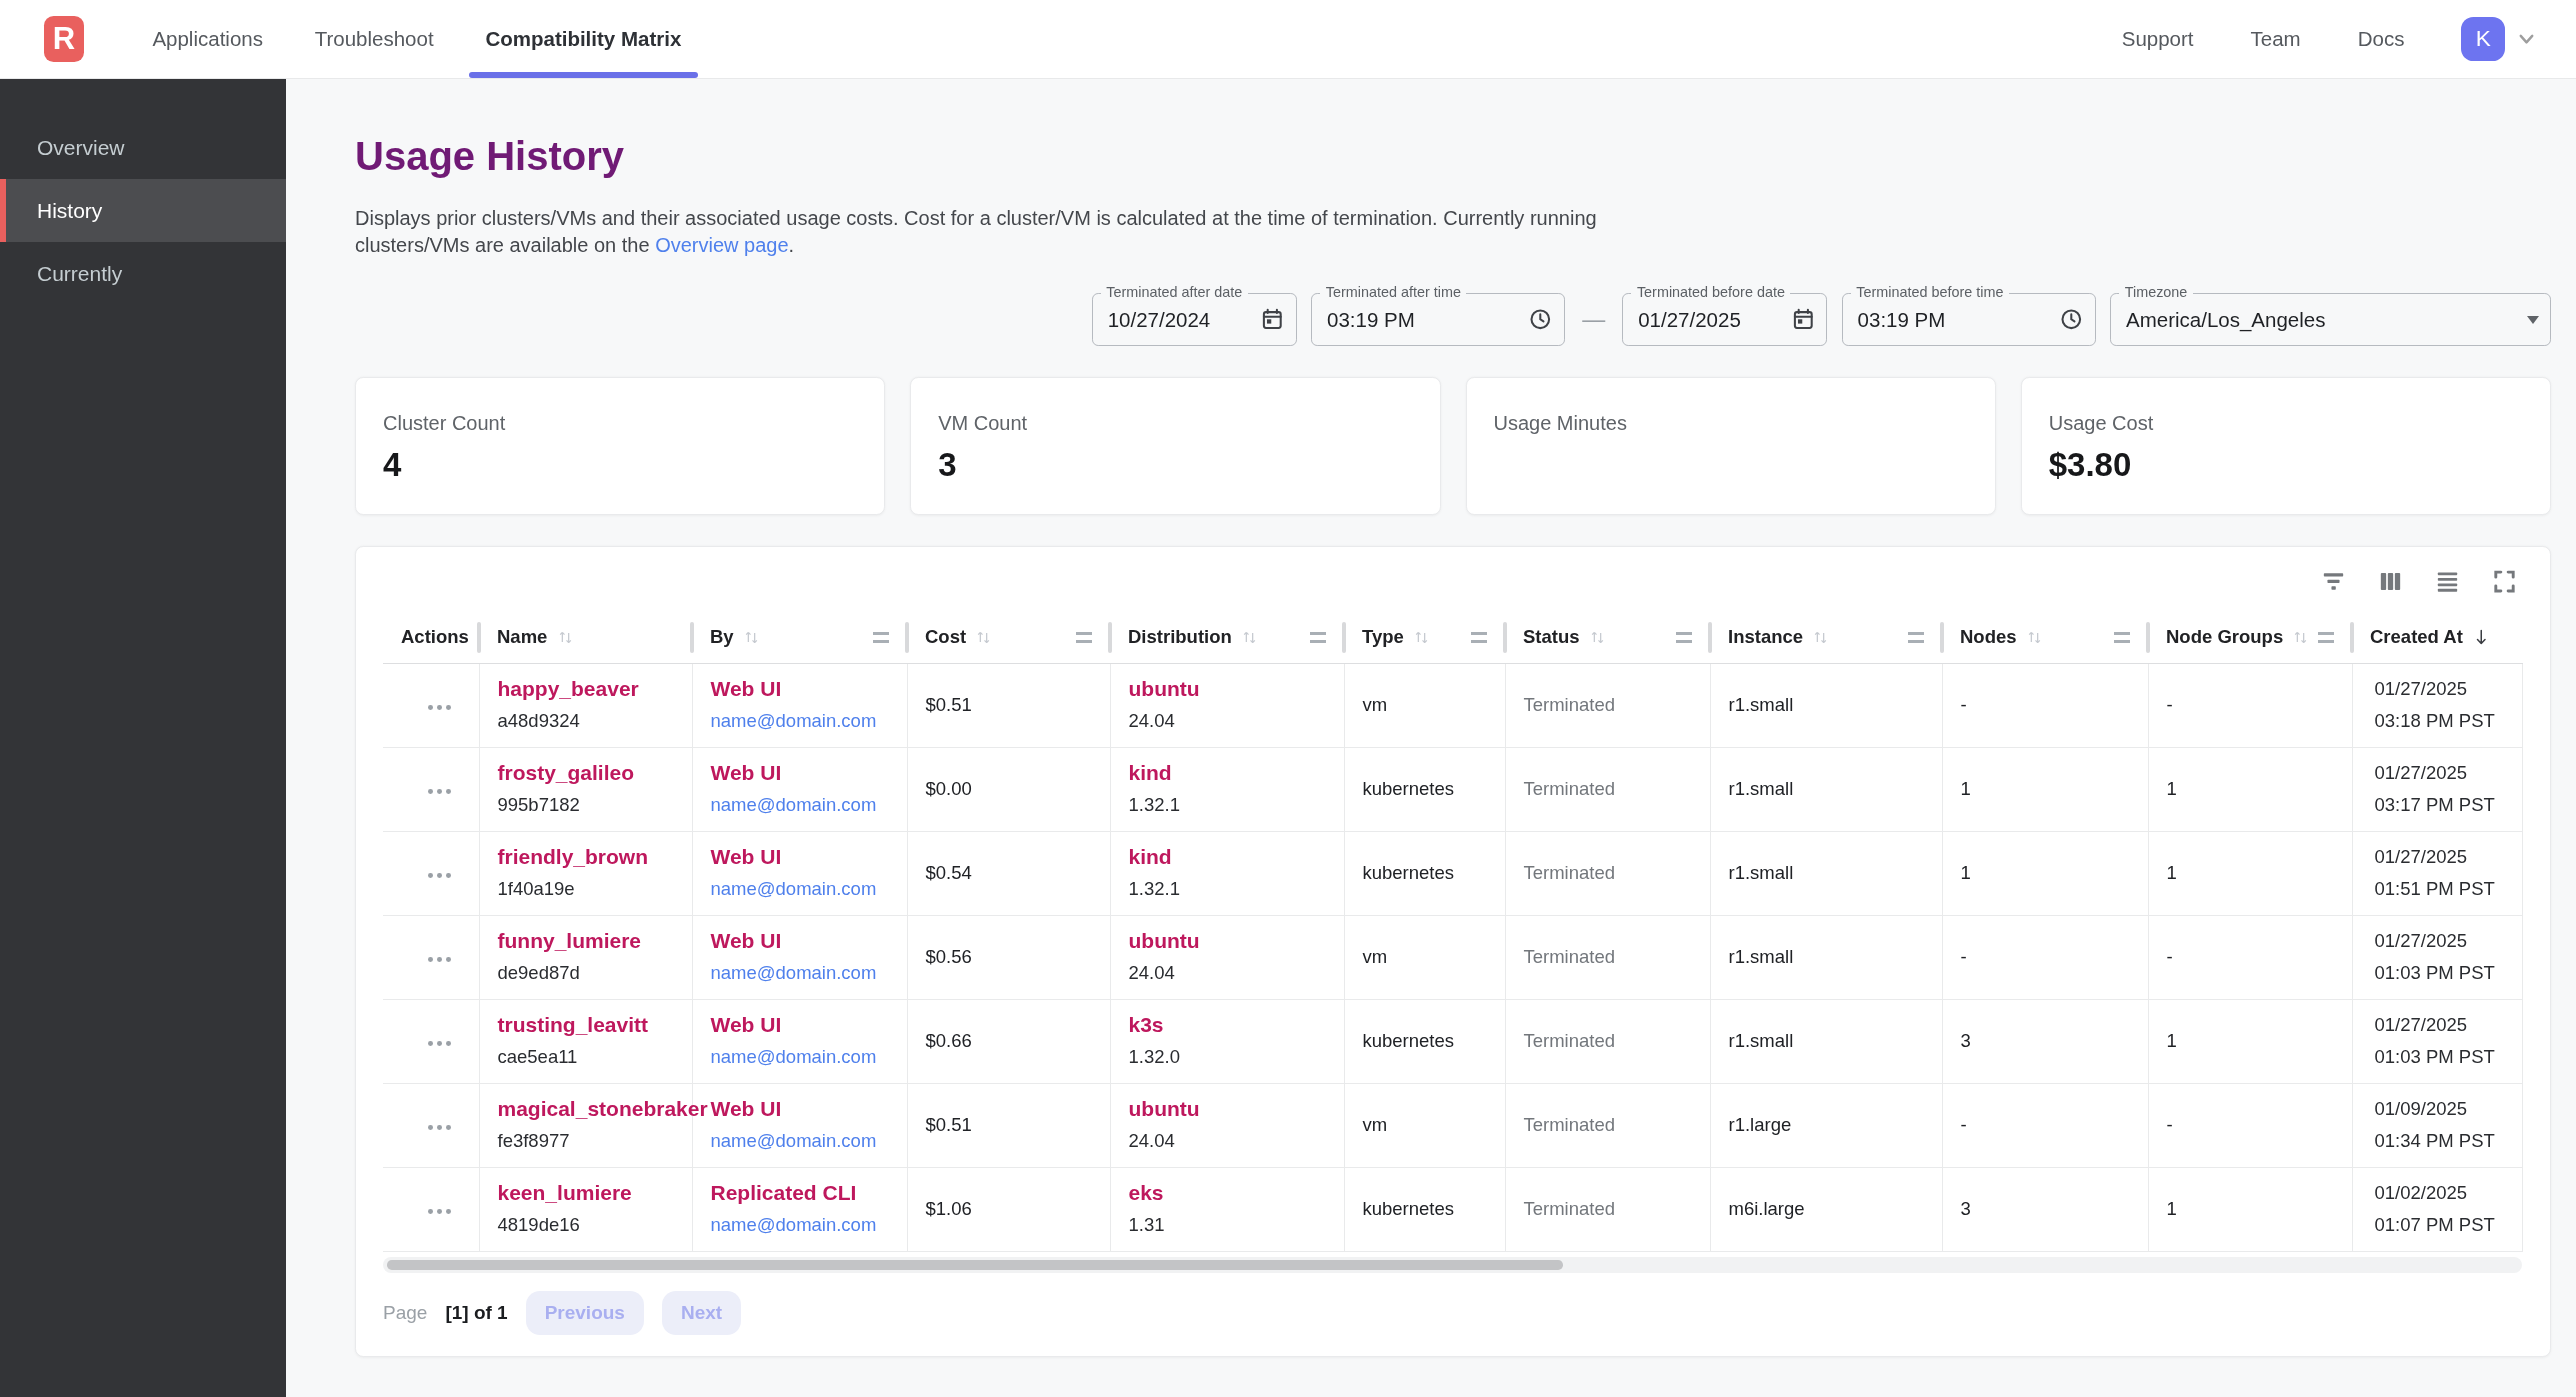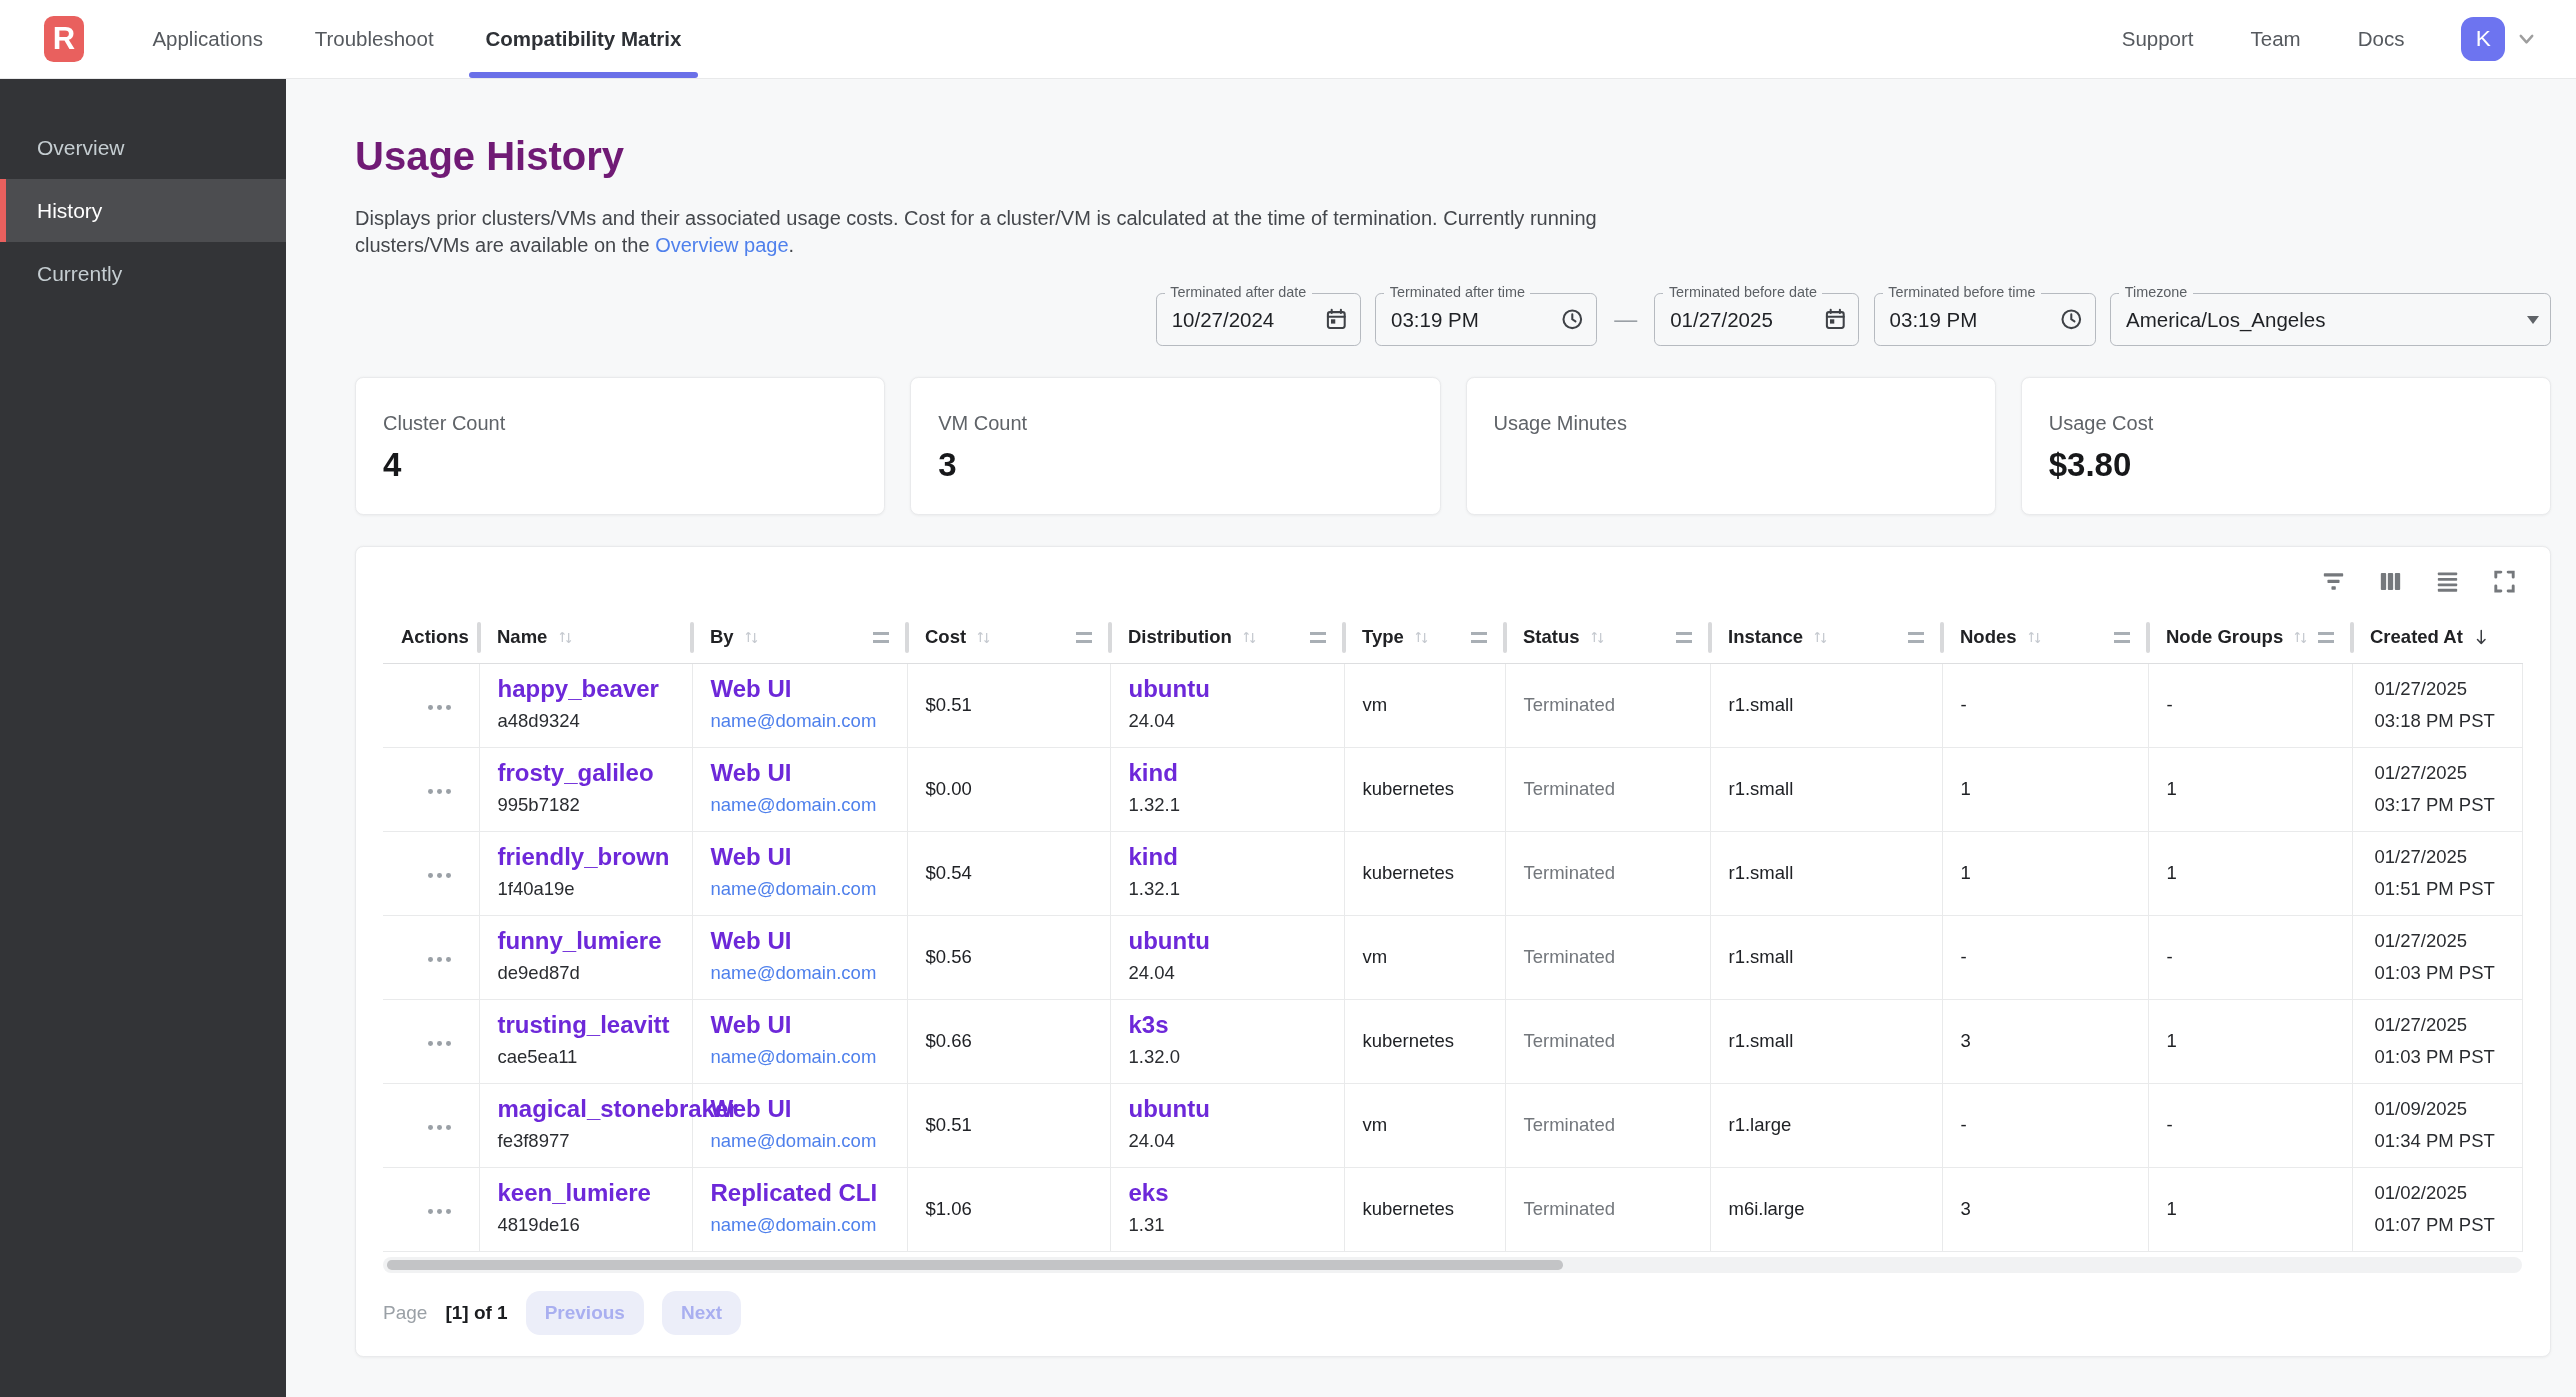--- a/index.html
+++ b/index.html
@@ -67,21 +67,21 @@
     position: relative; height: 53px; border: 1.4px solid #b6bac0; border-radius: 6.2px;
     display: flex; align-items: center; padding: 0 11px 0 15px; cursor: pointer; background: transparent;
   }
   .field-label {
     position: absolute; top: -10.3px; left: 8.2px; background: var(--page-bg, #f7f8f9);
     padding: 0 5.5px; font-size: 14.4px; color: #5c6065; white-space: nowrap;
   }
   .field-value { font-size: 20.5px; color: #1f2125; white-space: nowrap; }
   .field-icon { margin-left: auto; display: flex; align-items: center; }
   .f-date { width: 205px; }
-  .f-time { width: 222px; gap: 24px; }
+  .f-time { width: 254px; gap: 24px; }
   .f-tz   { width: 441px; }
   .dash { color: #9aa0a6; font-size: 23px; margin: 0 2.7px; }
   .caret { width: 0; height: 0; border-left: 6.8px solid transparent; border-right: 6.8px solid transparent; border-top: 8.2px solid #5f6368; }
 
   
   .stats { margin-top: 31px; display: flex; gap: 25px; }
   .stat-card {
     flex: 1; height: 138px; background: #fff; border: 0.7px solid #e9eaec; border-radius: 8.2px;
     box-shadow: 0 0.7px 2.7px rgba(0,0,0,0.05); padding: 34px 27px 0;
   }
@@ -103,21 +103,21 @@
   }
   th .th-inner { display: inline-flex; align-items: center; gap: 8.2px; }
   th .sep { position: absolute; right: -2.1px; top: 9.6px; width: 4.1px; height: 31px; border-radius: 2.1px; background: #d8d9db; z-index: 2; }
   th .grip { position: absolute; right: 18px; top: 20px; width: 16.4px; height: 11px; border-top: 3.4px solid #a9afb5; border-bottom: 3.4px solid #a9afb5; }
   tbody td {
     height: 84px; border-top: 0.7px solid #e9eaeb; border-right: 0.7px solid #e9eaeb;
     padding: 0 0 0 18px; font-size: 18.5px; color: #202226; vertical-align: middle;
   }
   tbody tr:first-child td { border-top: none; }
   tbody tr:last-child td { border-bottom: 0.7px solid #e9eaeb; }
-  td .l1 { font-weight: 700; font-size: 24px; line-height: 32px; color: #6d28d9; }
+  td .l1 { font-weight: 700; font-size: 21px; line-height: 32px; color: #be185d; }
   td .l2 { font-size: 18.5px; line-height: 32px; color: #2a2c30; }
   td .link { color: var(--link-blue, #4f80ec); cursor: pointer; }
   td.status-cell { color: var(--status-gray, #73777c); }
   td.created-cell { padding-left: 22px; }
   .dots { display: inline-flex; gap: 4.1px; align-items: center; cursor: pointer; padding: 6.8px 4.1px; margin-left: 23px; }
   .dots i { width: 4.8px; height: 4.8px; border-radius: 50%; background: #9aa0a6; }
 
   .hscroll { margin-top: 5.5px; width: 2139px; height: 16.4px; background: #f1f2f3; border-radius: 8.2px; position: relative; }
   .hscroll-thumb { position: absolute; left: 4.1px; top: 3.4px; width: 1176px; height: 9.6px; border-radius: 4.8px; background: #c3c4c6; cursor: pointer; }
 

